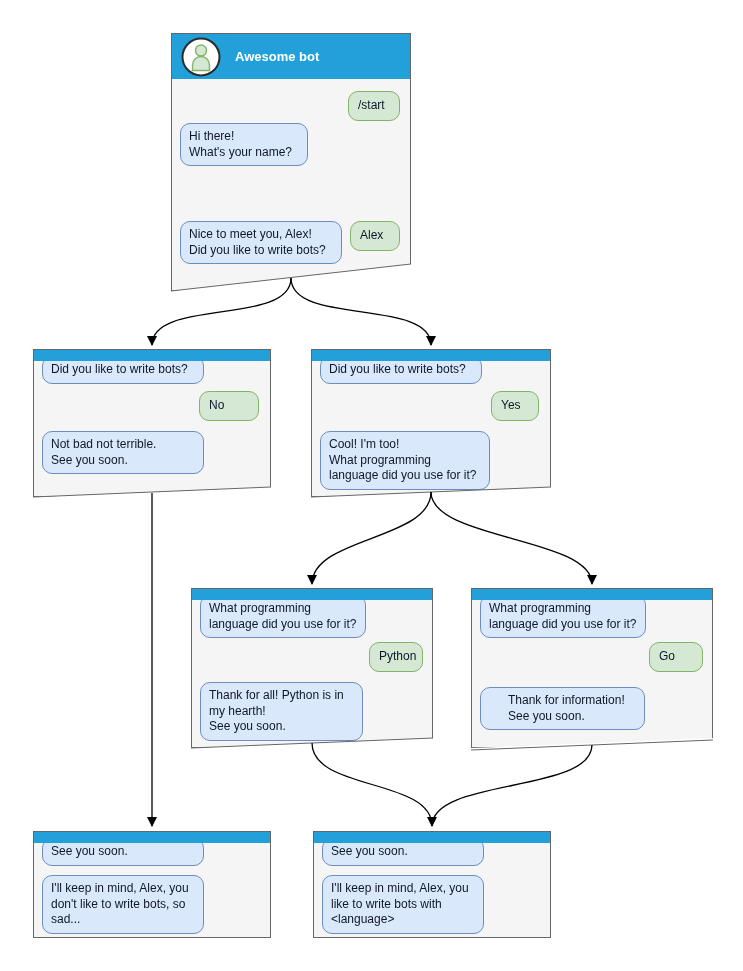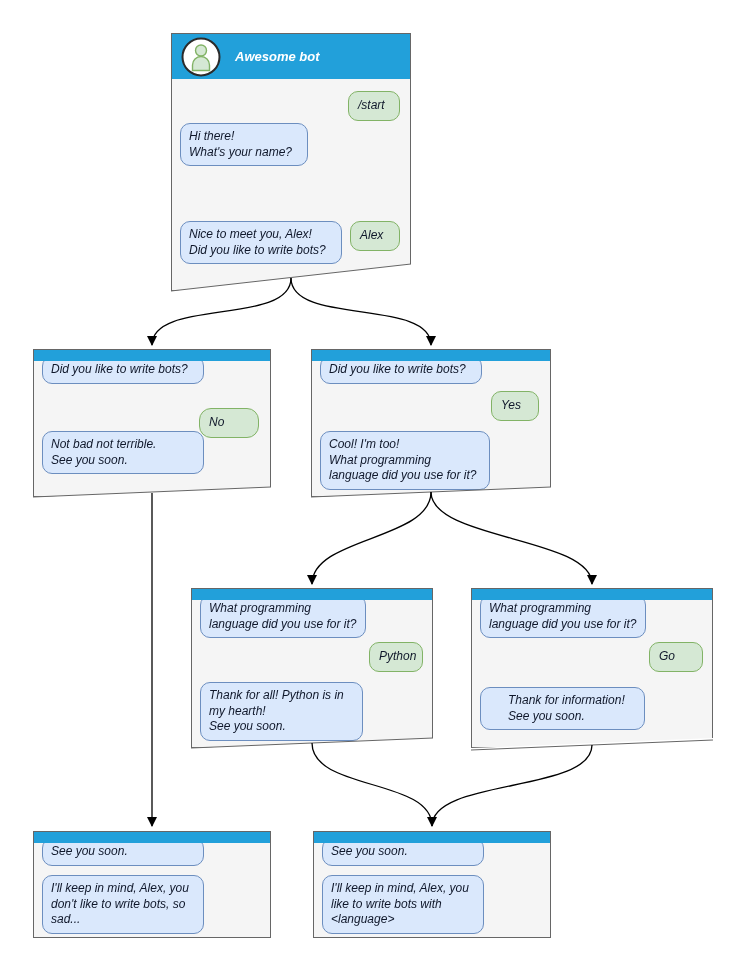--- a/index.html
+++ b/index.html
@@ -1,17 +1,17 @@
 <!DOCTYPE html>
 <html><head>
 <meta charset="utf-8">
 <style>
   html,body{margin:0;padding:0;background:#ffffff;}
   .canvas{position:relative;width:743px;height:971px;font-family:"Liberation Sans",sans-serif;background:#ffffff;overflow:hidden;}
-  .window{position:absolute;box-sizing:border-box;background:#F5F5F5;border:1px solid #666666;z-index:1;font-style:italic;}
+  .window{position:absolute;box-sizing:border-box;background:#F5F5F5;border:1px solid #666666;z-index:1;}
   .main-header{position:absolute;top:0;left:0;right:0;height:45px;background:#22A0DA;display:flex;align-items:center;padding-left:9px;gap:14px;z-index:2;}
   .main-header .title{color:#ffffff;font-weight:bold;font-size:13px;}
   .strip{position:absolute;top:0;left:0;right:0;height:11px;background:#22A0DA;z-index:2;}
   .bubble{position:absolute;box-sizing:border-box;font-size:12px;line-height:1.3;white-space:pre-line;border-radius:10px;color:#0f172a;z-index:1;}
   .bot{background:#DAE8FC;border:1px solid #6C8EBF;padding:5px 8px;left:8px;}
   .user{background:#D5E8D4;border:1px solid #82B366;padding:6px 9px;}
   .edges{position:absolute;left:0;top:0;z-index:3;pointer-events:none;}
   .avatar{width:40px;height:40px;display:block;}
 </style>
 </head>
@@ -32,21 +32,21 @@
     <div class="bubble bot" style="top:89px;width:128px;">Hi there!
 What's your name?</div>
     <div class="bubble user" style="top:148px;right:10px;width:50px;margin-top:39px;">Alex</div>
     <div class="bubble bot" style="top:187px;width:162px;">Nice to meet you, Alex!
 Did you like to write bots?</div>
   </div>
 
   <div class="window" style="left:33px;top:349px;width:238px;height:148px;clip-path:polygon(0 0,100% 0,100% 138px,0 100%);">
     <div class="strip"></div>
     <div class="bubble bot" style="top:6px;width:162px;">Did you like to write bots?</div>
-    <div class="bubble user" style="top:58px;right:11px;width:60px;border-radius:12px;">No</div>
+    <div class="bubble user" style="top:41px;right:11px;width:60px;">No</div>
     <div class="bubble bot" style="top:81px;width:162px;">Not bad not terrible.
 See you soon.</div>
   </div>
 
   <div class="window" style="left:311px;top:349px;width:240px;height:148px;clip-path:polygon(0 0,100% 0,100% 138px,0 100%);">
     <div class="strip"></div>
     <div class="bubble bot" style="top:6px;width:162px;">Did you like to write bots?</div>
     <div class="bubble user" style="top:41px;right:11px;width:48px;">Yes</div>
     <div class="bubble bot" style="top:81px;width:170px;">Cool! I'm too!
 What programming

